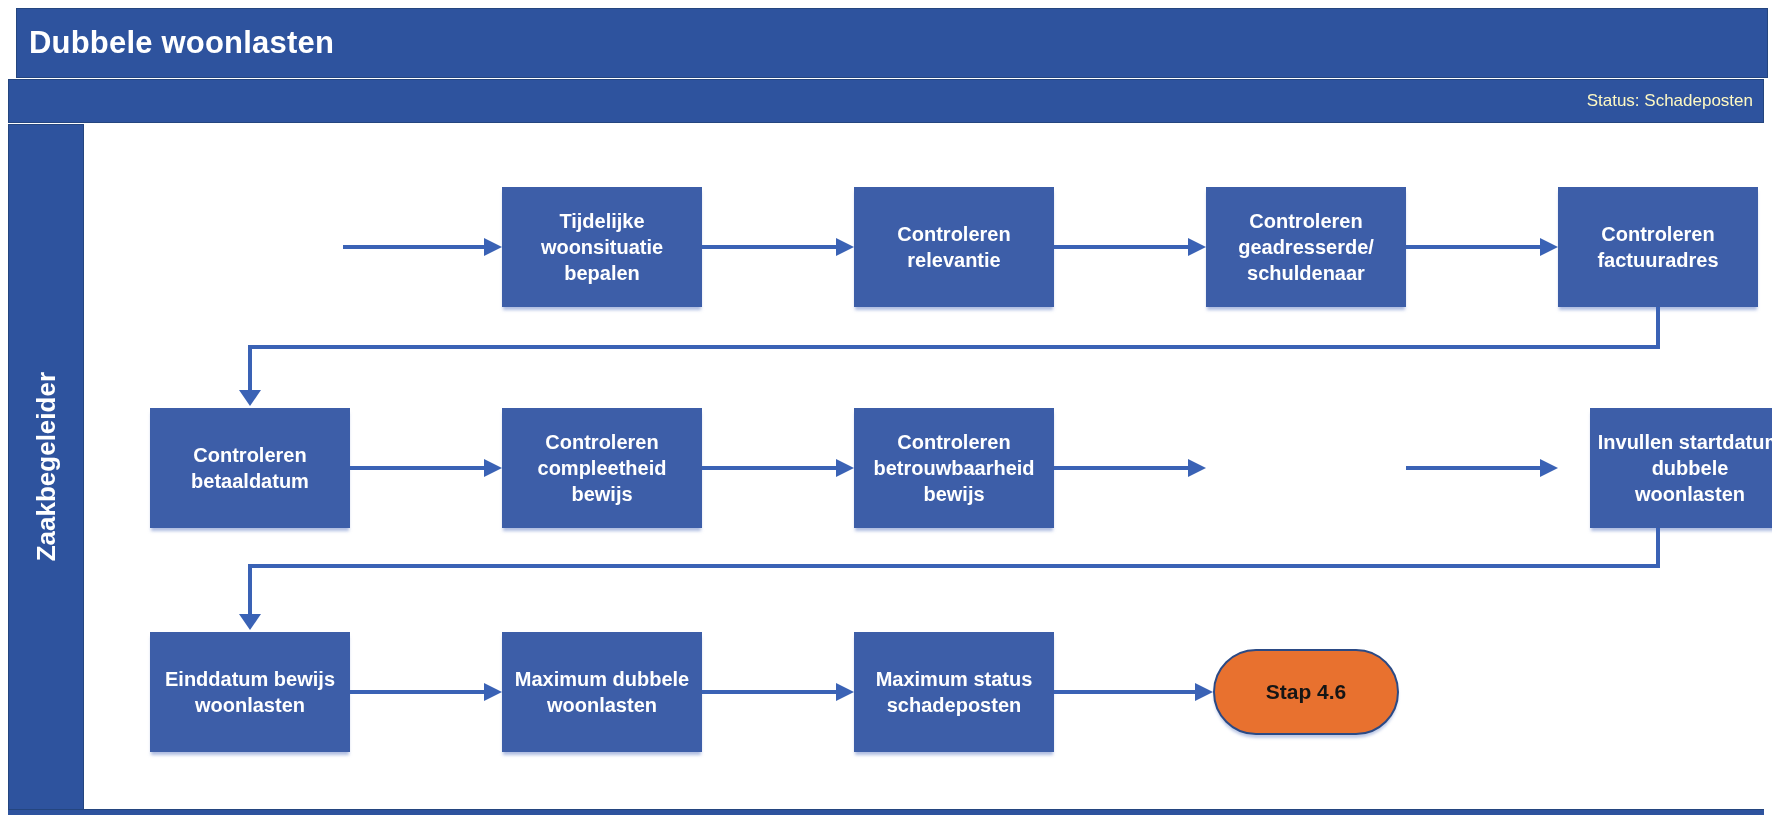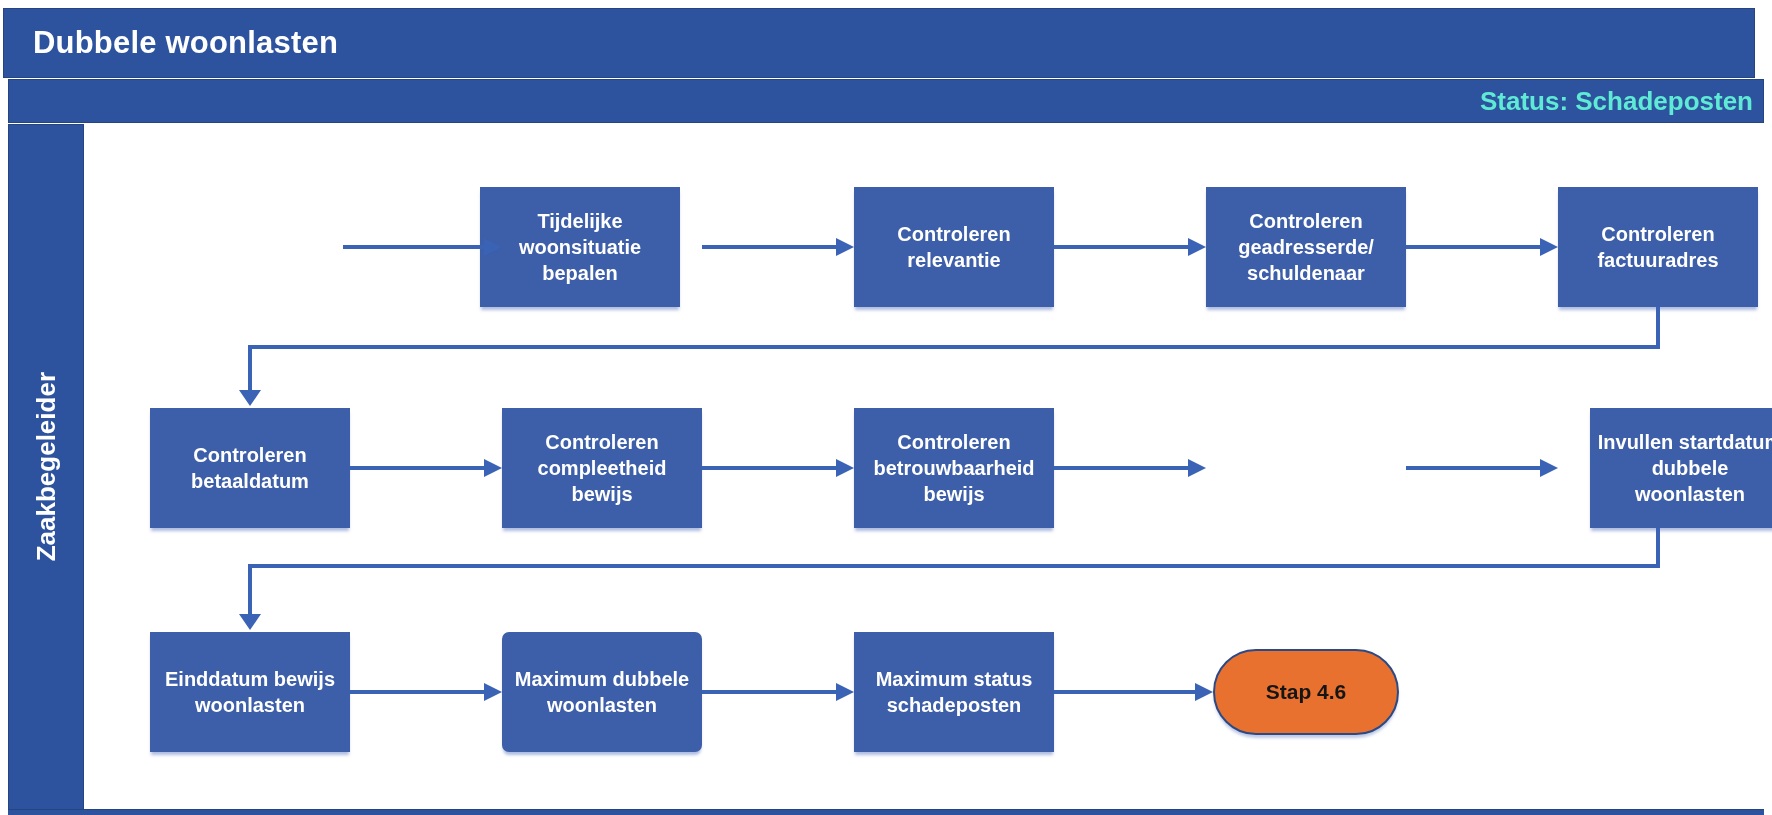--- a/index.html
+++ b/index.html
@@ -9,31 +9,31 @@
     --arrow-blue:#3a62b5;
     --orange:#e8712f;
     --pill-border:#2b4a85;
   }
   html,body{margin:0;padding:0;background:#ffffff;}
   .page{
     position:relative;width:1772px;height:815px;background:#ffffff;
     font-family:"Liberation Sans", sans-serif;overflow:hidden;
   }
   .title-bar{
-    position:absolute;left:3px;top:8px;width:1752px;height:70px;
+    position:absolute;left:16px;top:8px;width:1752px;height:70px;
     background:var(--bar-blue);border:1px solid var(--bar-border);
-    box-sizing:border-box;display:flex;align-items:center;padding-left:29px;
+    box-sizing:border-box;display:flex;align-items:center;padding-left:12px;
   }
   .title-bar .title{color:#ffffff;font-size:31px;font-weight:bold;letter-spacing:.2px;}
   .status-bar{
     position:absolute;left:8px;top:79px;width:1756px;height:44px;
     background:var(--bar-blue);border:1px solid var(--bar-border);
     box-sizing:border-box;display:flex;align-items:center;justify-content:flex-end;padding-right:10px;
   }
-  .status-bar .status{color:#5eead4;font-size:26px;font-weight:bold;}
+  .status-bar .status{color:#fef9c3;font-size:17px;font-weight:normal;}
   .lane-bar{
     position:absolute;left:8px;top:124px;width:76px;height:686px;
     background:var(--bar-blue);border:1px solid var(--bar-border);
     box-sizing:border-box;display:flex;align-items:center;justify-content:center;
   }
   .lane-bar .lane-label{
     color:#ffffff;font-size:26px;font-weight:bold;
     writing-mode:vertical-rl;transform:rotate(180deg);white-space:nowrap;
   }
   .canvas{
@@ -82,21 +82,21 @@
   <div class="status-bar">
     <span class="status">Status: Schadeposten</span>
   </div>
 
   <div class="lane-bar">
     <span class="lane-label">Zaakbegeleider</span>
   </div>
 
   <div class="canvas"></div>
 
-  <div class="step" style="left:480px;top:187px;">Tijdelijke
+  <div class="step" style="left:502px;top:187px;">Tijdelijke
 woonsituatie
 bepalen</div>
   <div class="step" style="left:854px;top:187px;">Controleren
 relevantie</div>
   <div class="step" style="left:1206px;top:187px;">Controleren
 geadresserde/
 schuldenaar</div>
   <div class="step" style="left:1558px;top:187px;">Controleren
 factuuradres</div>
 
@@ -127,21 +127,21 @@
   <div class="h-arrow" style="left:1054px;top:466px;width:134px;"></div>
   <div class="h-arrow" style="left:1406px;top:466px;width:134px;"></div>
 
   <div class="seg" style="left:1656px;top:528px;width:4px;height:40px;"></div>
   <div class="seg" style="left:248px;top:564px;width:1412px;height:4px;"></div>
   <div class="seg" style="left:248px;top:568px;width:4px;height:46px;"></div>
   <div class="down-head" style="left:239px;top:614px;"></div>
 
   <div class="step" style="left:150px;top:632px;">Einddatum bewijs
 woonlasten</div>
-  <div class="step" style="left:502px;top:632px;border-radius:7px;">Maximum dubbele
+  <div class="step" style="left:502px;top:632px;">Maximum dubbele
 woonlasten</div>
   <div class="step" style="left:854px;top:632px;">Maximum status
 schadeposten</div>
   <div class="pill" style="left:1213px;top:649px;">
     <span>Stap 4.6</span>
   </div>
 
   <div class="h-arrow" style="left:350px;top:690px;width:134px;"></div>
   <div class="h-arrow" style="left:702px;top:690px;width:134px;"></div>
   <div class="h-arrow" style="left:1054px;top:690px;width:141px;"></div>

